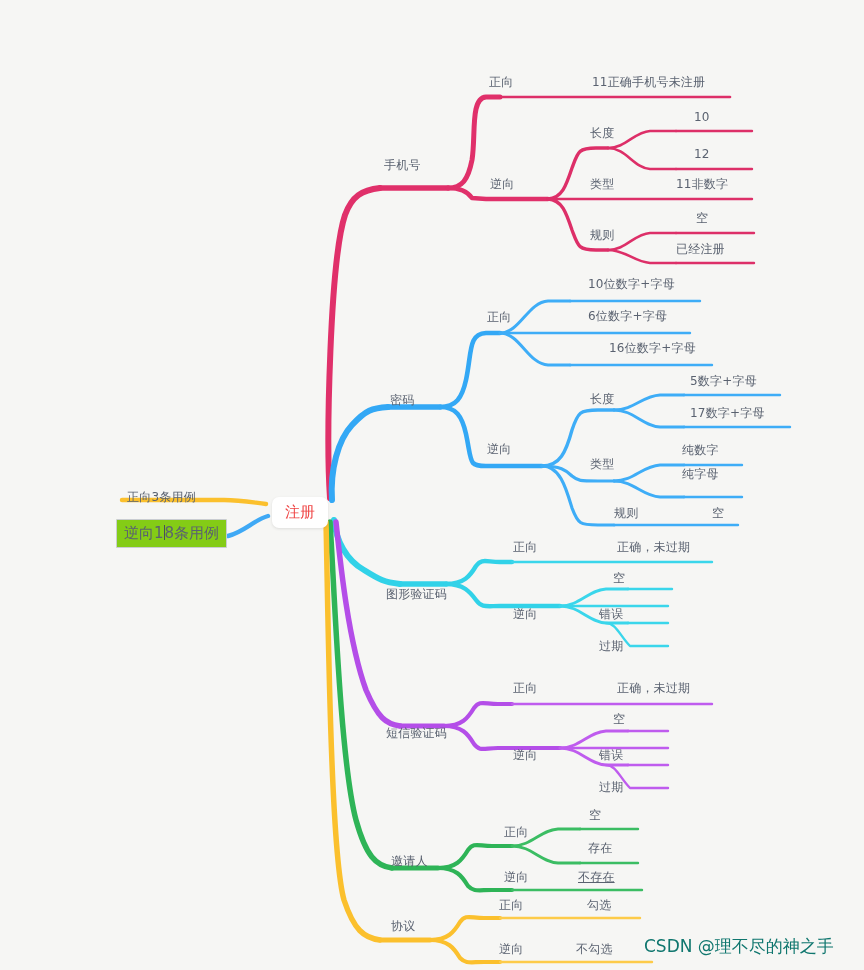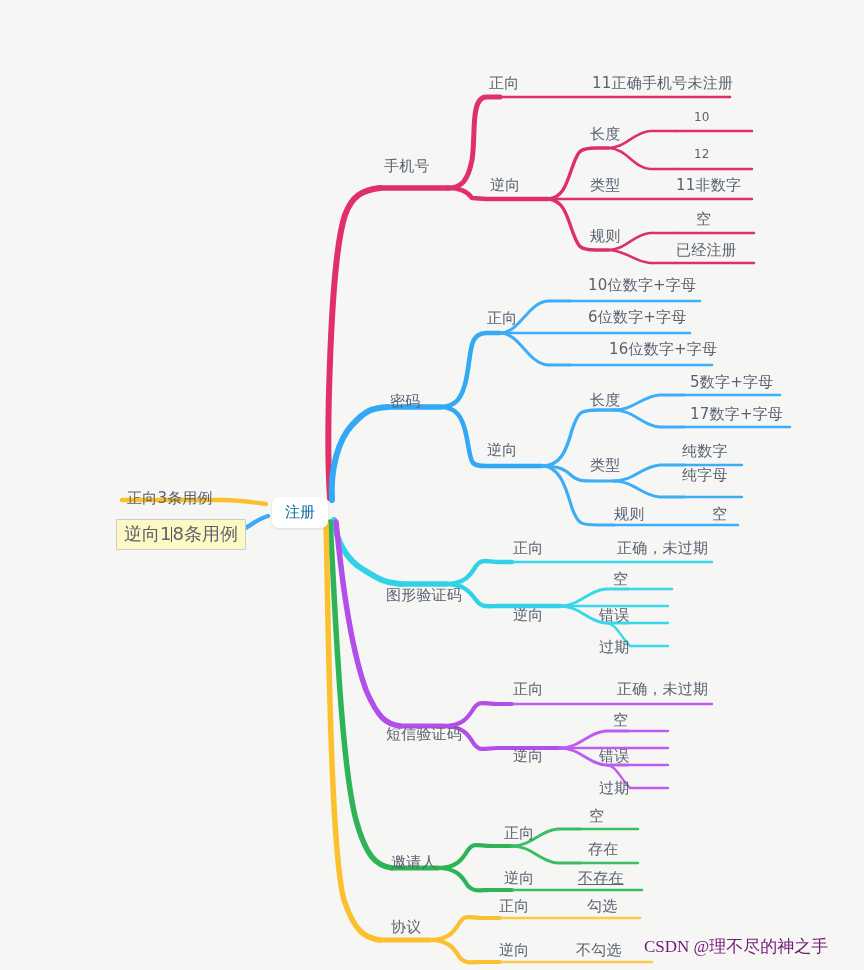--- a/index.html
+++ b/index.html
@@ -22,68 +22,67 @@
   }
   svg#wires {
     position: absolute;
     left: 0; top: 0;
     width: 864px;
     height: 970px;
     pointer-events: none;
   }
   .node {
     position: absolute;
-    font-size: 15px;
+    font-size: 12px;
     color: #5a6270;
     white-space: nowrap;
     line-height: 1;
     letter-spacing: 0.2px;
   }
   .node.small {
     font-size: 12px;
   }
   .root-node {
     position: absolute;
     background: #ffffff;
     border-radius: 7px;
     box-shadow: 0 1px 3px rgba(0,0,0,0.10);
-    color: #0369a1;
+    color: #ef4444;
     font-size: 15px;
     padding: 8px 13px;
     line-height: 1;
     white-space: nowrap;
     z-index: 5;
   }
   .edit-node {
     position: absolute;
-    background: #fef9c3;
+    background: #84cc16;
     border: 1px solid #c9ccd1;
     color: #5a6270;
-    font-size: 18px;
+    font-size: 15px;
     padding: 5px 7px 6px 7px;
     line-height: 1;
     white-space: nowrap;
     z-index: 6;
     border-radius: 1px;
   }
   .caret {
     display: inline-block;
     width: 1px;
     height: 15px;
     background: #4a4f58;
     vertical-align: -2px;
     margin: 0 0px;
   }
   .watermark {
     position: absolute;
     font-size: 17px;
-    color: #701a75;
+    color: #0f766e;
     white-space: nowrap;
     z-index: 7;
-    font-family: Liberation Serif, serif;
   }
 </style>
 </head>
 <body>
 
 <div id="canvas">
 
   <svg id="wires" viewBox="0 0 864 970" xmlns="http://www.w3.org/2000/svg">
     <g fill="none" stroke-linecap="round" stroke-linejoin="round">
 

